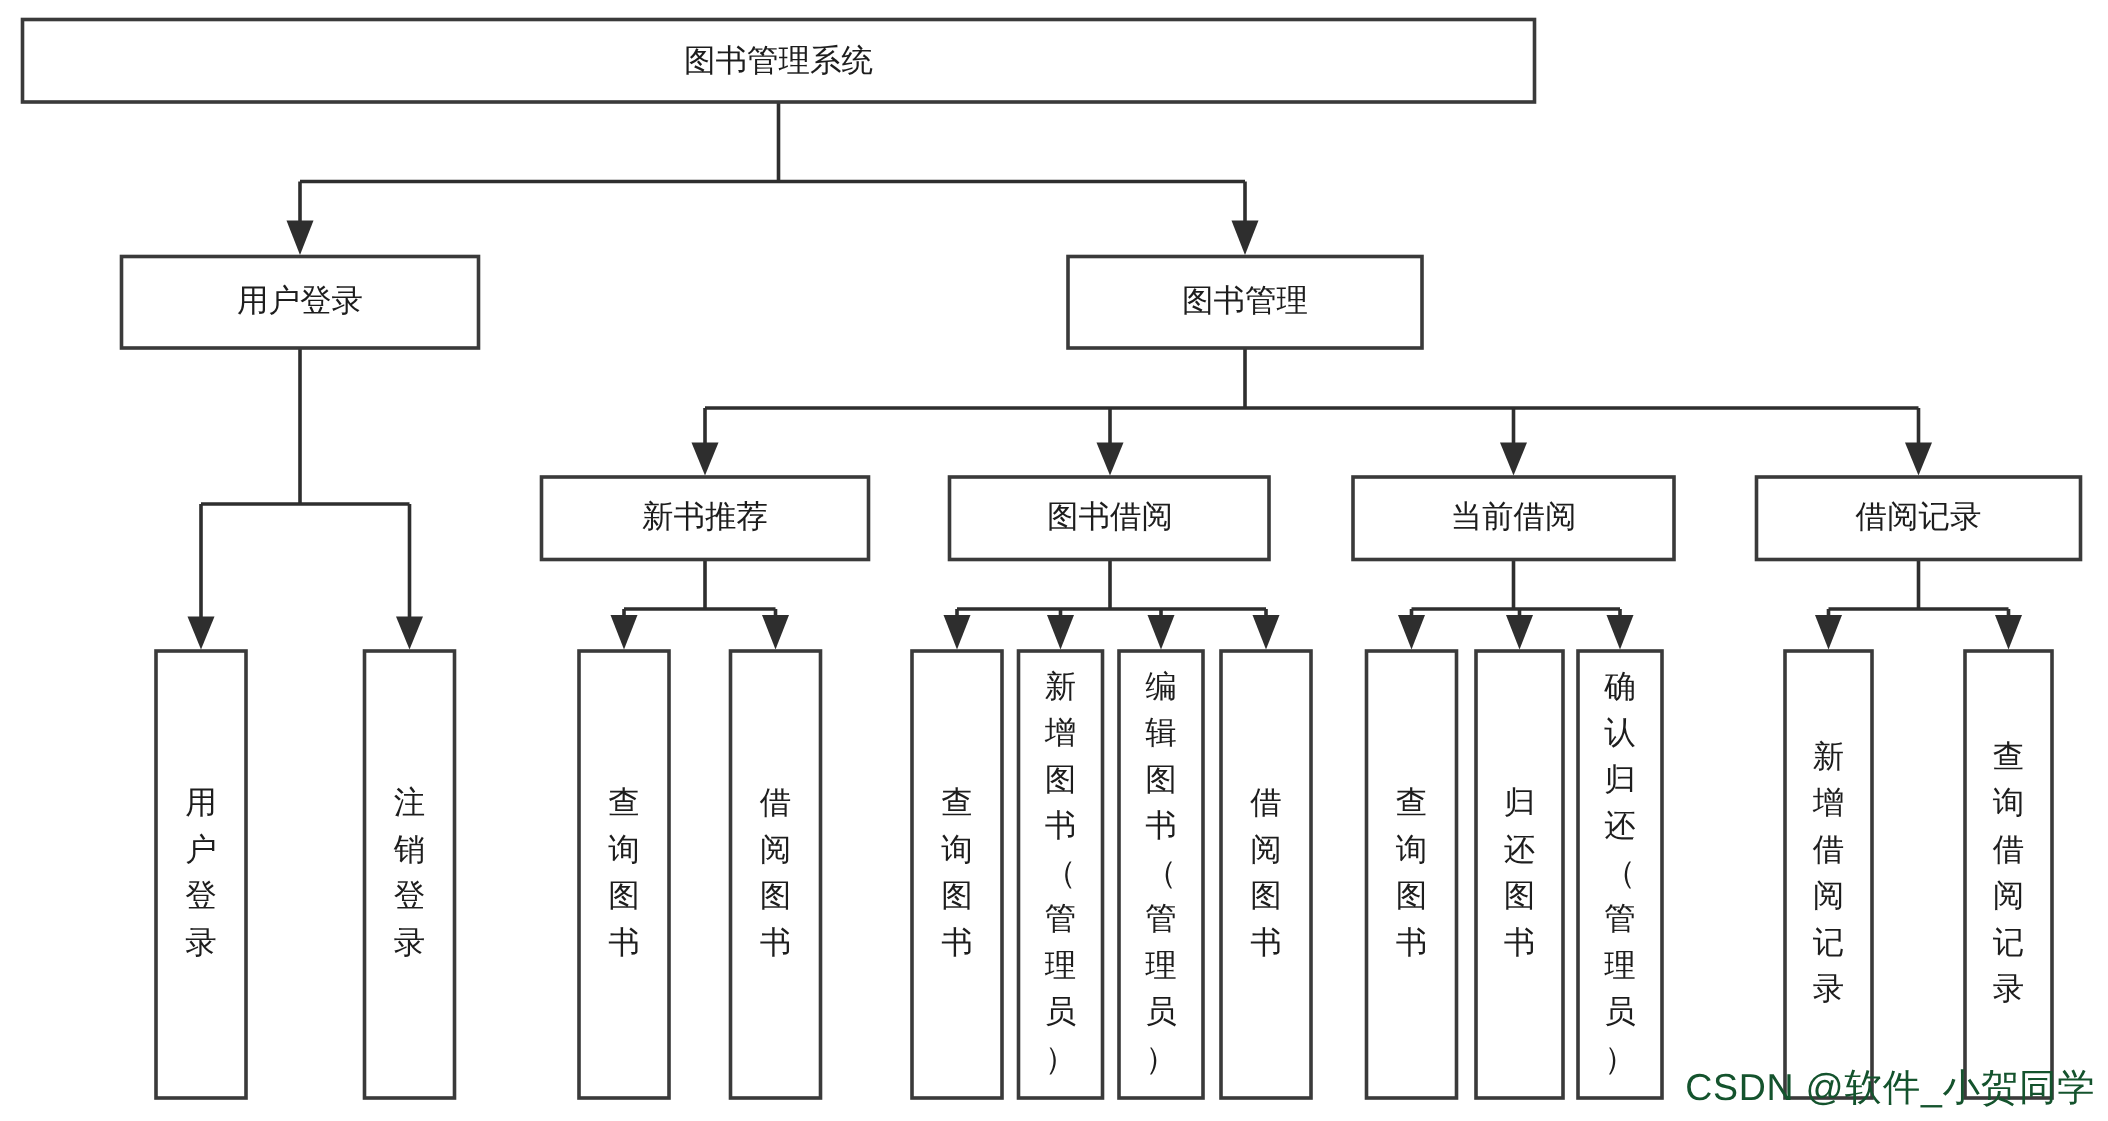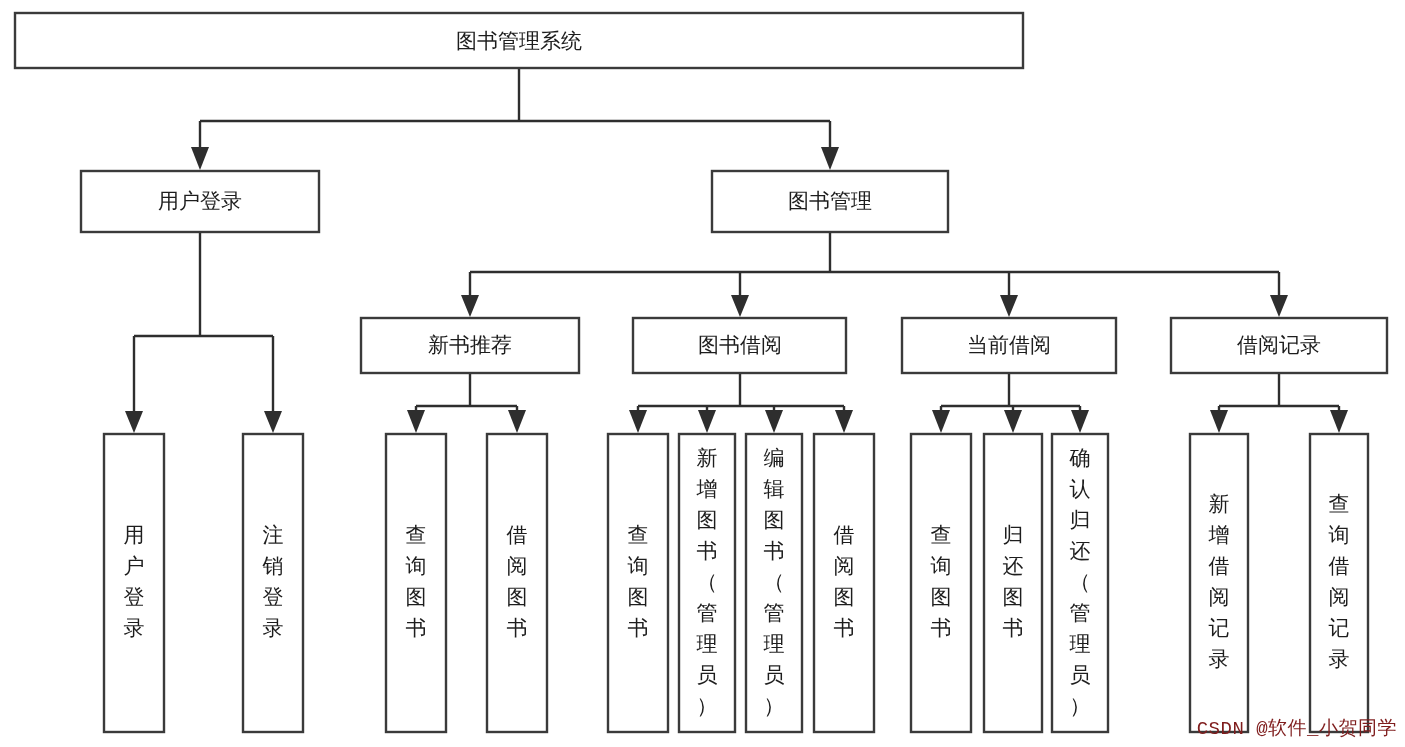--- a/index.html
+++ b/index.html
@@ -53,23 +53,23 @@
     fill: none;
   }
   .arrow-head {
     fill: #2e2e2e;
     stroke: none;
   }
   .watermark {
     position: absolute;
     right: 8px;
     bottom: 6px;
-    font-family: Liberation Mono, monospace;
-    font-size: 19px;
-    color: #7f1d1d;
+    font-family: Liberation Sans, sans-serif;
+    font-size: 25px;
+    color: #14532d;
     white-space: nowrap;
     letter-spacing: 0.5px;
     user-select: none;
   }
 </style>
 </head>
 <body>
 
 <div id="diagram-root">
   <svg class="flow" viewBox="0 0 1405 747" xmlns="http://www.w3.org/2000/svg">

